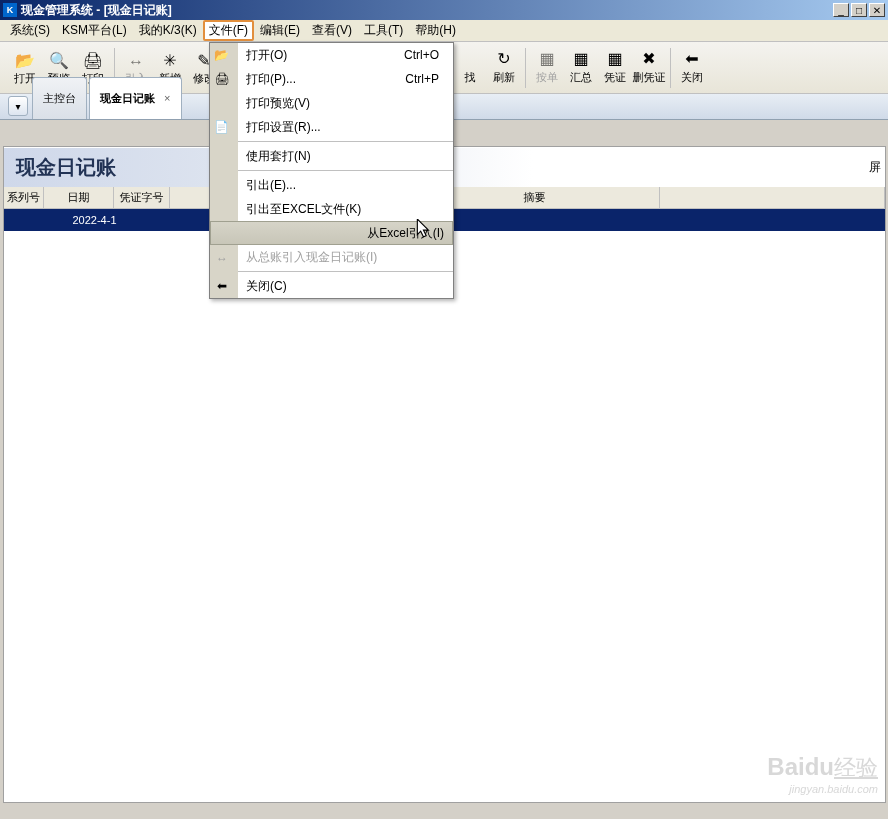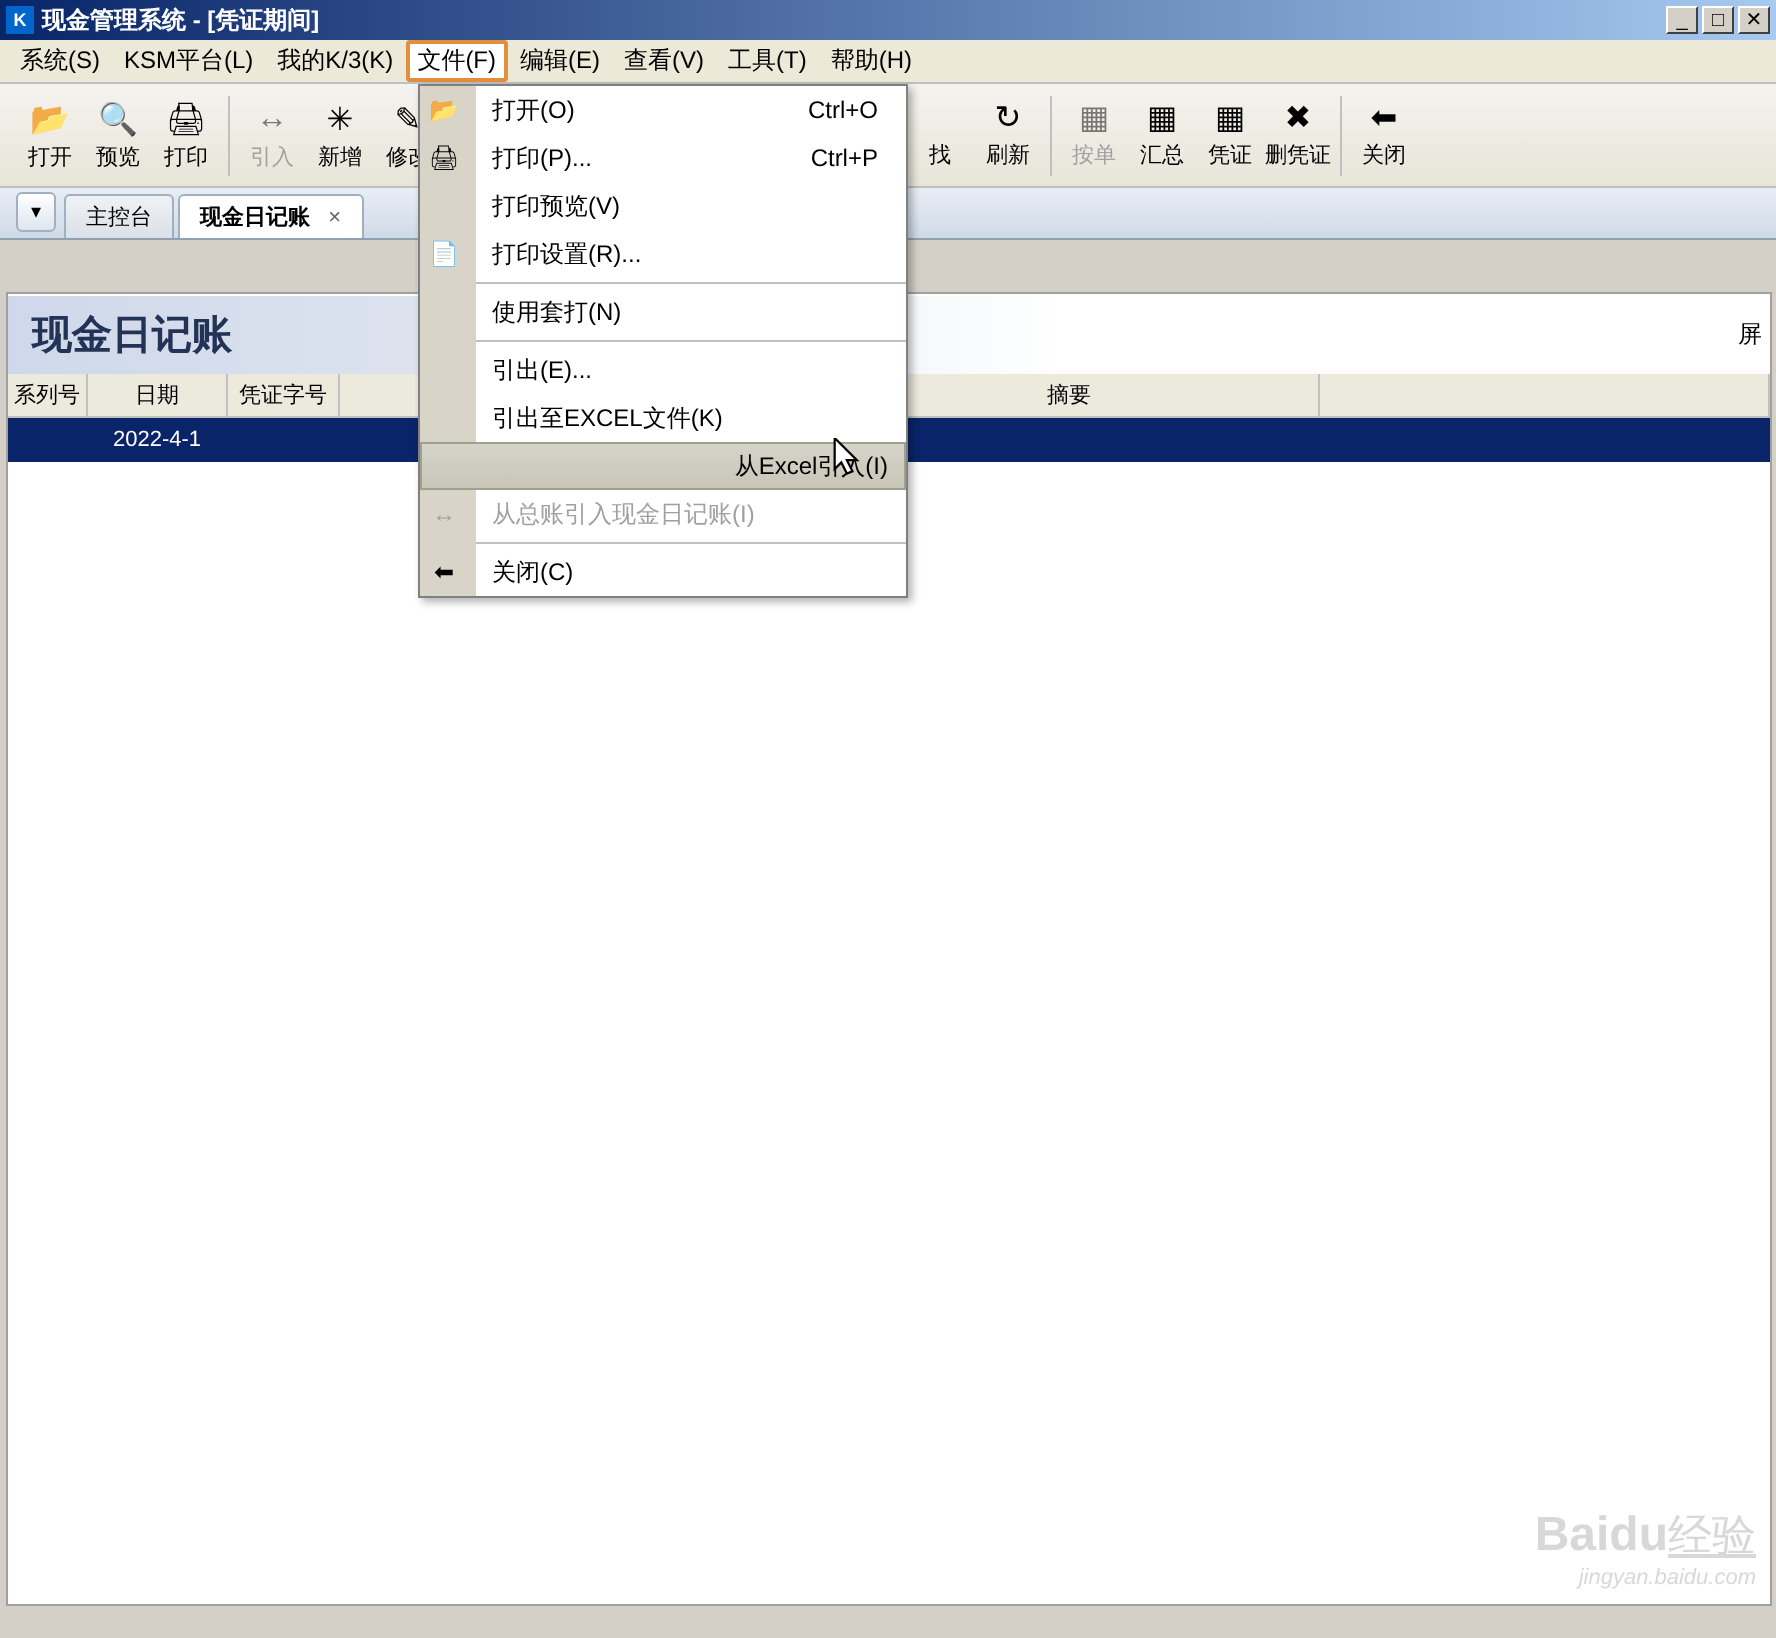--- a/index.html
+++ b/index.html
@@ -178,21 +178,21 @@
   border:1px solid #a0b0c0;
   border-radius: 3px;
   margin-right: 4px;
   margin-bottom: 3px;
   display:flex;
   align-items:center;
   justify-content:center;
   font-size: 10px;
 }
 .tab {
-  padding: 3px 10px;
+  padding: 13px 10px;
   background: linear-gradient(to bottom, #f0f2f5, #dae0e8);
   border: 1px solid #a0b0c0;
   border-bottom: none;
   border-radius: 3px 3px 0 0;
   margin-right: 2px;
   font-size: 11px;
 }
 .tab.active {
   background: #fff;
   font-weight: bold;
@@ -241,20 +241,21 @@
   border-right: 1px solid #e0e0e0;
   border-bottom: 1px solid #e0e0e0;
   display: flex;
   align-items: center;
   justify-content: center;
   font-size: 11px;
 }
 .tr.selected {
   background: #0a246a;
   color: #fff;
+  gap: 16px;
 }
 .tr.selected .td { border-right-color: #0a246a; border-bottom-color: #0a246a; }
 
 
 .cursor {
   position: absolute;
   top: 219px;
   left: 416px;
   z-index: 200;
   pointer-events: none;
@@ -283,21 +284,21 @@
   bottom: 16px;
   background: #fff;
   border: 1px solid #a0a0a0;
 }
 </style>
 </head>
 <body>
 
 <div class="titlebar">
   <div class="icon">K</div>
-  <div class="title">现金管理系统 - [凭证期间]</div>
+  <div class="title">现金管理系统 - [现金日记账]</div>
   <div class="win-btns">
     <div class="win-btn">_</div>
     <div class="win-btn">□</div>
     <div class="win-btn">✕</div>
   </div>
 </div>
 
 <div class="menubar">
   <div class="menu-item">系统(S)</div>
   <div class="menu-item">KSM平台(L)</div>

